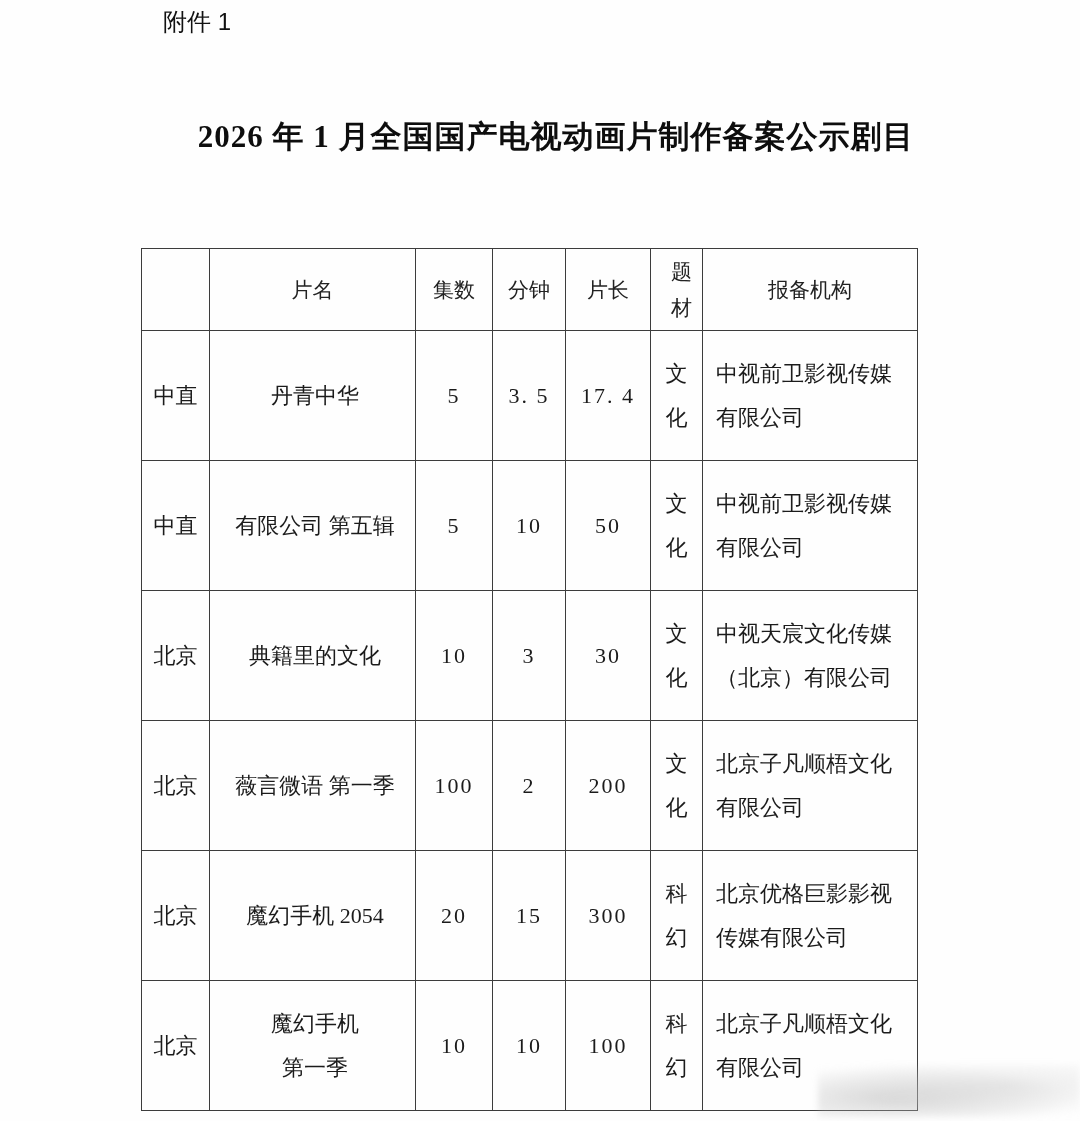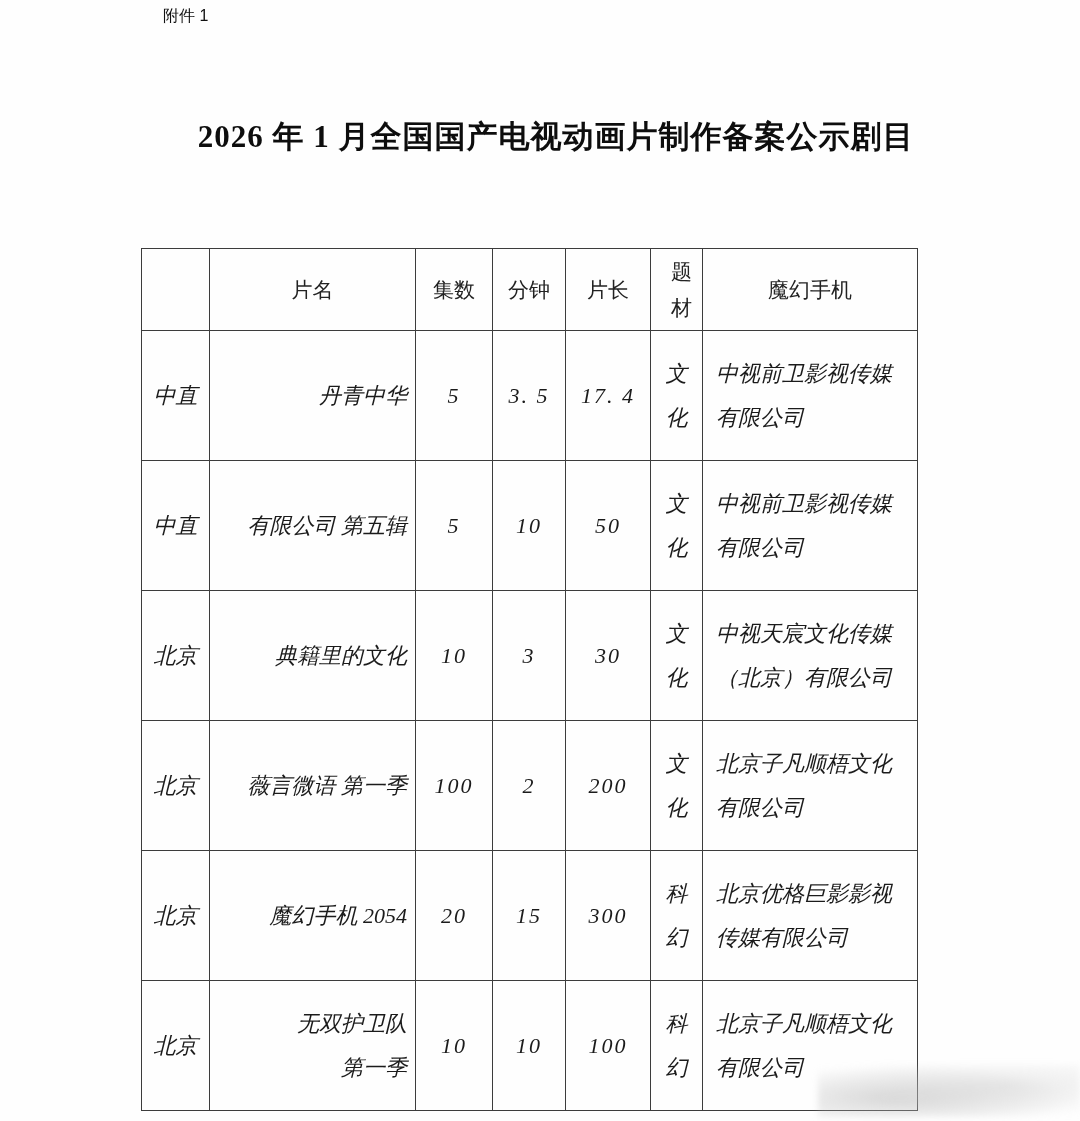--- a/index.html
+++ b/index.html
@@ -10,21 +10,21 @@
     background: #fefefe;
     overflow: hidden;
     font-family: "Liberation Serif", serif;
     color: #1b1b1b;
   }
   .attachment-label {
     position: absolute;
     left: 163px;
     top: 6px;
     font-family: "Liberation Sans", sans-serif;
-    font-size: 16px;
+    font-size: 24px;
     color: #111111;
   }
   .doc-title {
     position: absolute;
     left: 0;
     top: 112px;
     width: 100%;
     margin: 4px;
     text-align: center;
     font-family: "Liberation Serif", serif;
@@ -42,36 +42,36 @@
     border-collapse: collapse;
     table-layout: fixed;
   }
   .filing-table th, .filing-table td {
     border: 1px solid #3c3c3c;
     vertical-align: middle;
     overflow: hidden;
     font-weight: 400;
   }
   .filing-table thead tr { height: 82px; }
-  .filing-table tbody tr { height: 130px; font-style: italic; }
+  .filing-table tbody tr { height: 130px; }
   .filing-table th {
     font-family: "Liberation Sans", sans-serif;
     font-size: 21px;
     line-height: 36px;
     text-align: center;
     color: #222222;
   }
   .filing-table td {
     font-family: "Liberation Serif", serif;
     font-size: 22px;
     line-height: 44px;
     color: #1b1b1b;
   }
   .c-region { text-align: center; }
-  .c-title  { text-align: right; padding: 0 8px 0 13px; white-space: pre-line; }
+  .c-title  { text-align: center; padding: 0 8px 0 13px; white-space: pre-line; }
   .c-num    { text-align: center; letter-spacing: 2px; }
   .c-theme  { text-align: center; padding: 8px 10px; }
   th.c-theme{ padding: 0 10px; text-align: right; }
   .c-org    { text-align: left; padding: 0 14px 0 13px; margin-top: 20px; }
   .watermark-smudge {
     position: absolute;
     right: 0;
     bottom: 4px;
     width: 262px;
     height: 52px;
@@ -102,21 +102,21 @@
       <col style="width:215px">
     </colgroup>
     <thead>
       <tr>
         <th></th>
         <th>片名</th>
         <th>集数</th>
         <th>分钟</th>
         <th>片长</th>
         <th class="c-theme">题材</th>
-        <th>魔幻手机</th>
+        <th>报备机构</th>
       </tr>
     </thead>
     <tbody>
       <tr>
         <td class="c-region">中直</td>
         <td class="c-title">丹青中华</td>
         <td class="c-num">5</td>
         <td class="c-num">3. 5</td>
         <td class="c-num">17. 4</td>
         <td class="c-theme">文化</td>
@@ -153,21 +153,21 @@
         <td class="c-region">北京</td>
         <td class="c-title">魔幻手机 2054</td>
         <td class="c-num">20</td>
         <td class="c-num">15</td>
         <td class="c-num">300</td>
         <td class="c-theme">科幻</td>
         <td class="c-org">北京优格巨影影视传媒有限公司</td>
       </tr>
       <tr>
         <td class="c-region">北京</td>
-        <td class="c-title">无双护卫队
+        <td class="c-title">魔幻手机
 第一季</td>
         <td class="c-num">10</td>
         <td class="c-num">10</td>
         <td class="c-num">100</td>
         <td class="c-theme">科幻</td>
         <td class="c-org">北京子凡顺梧文化有限公司</td>
       </tr>
     </tbody>
   </table>
 

